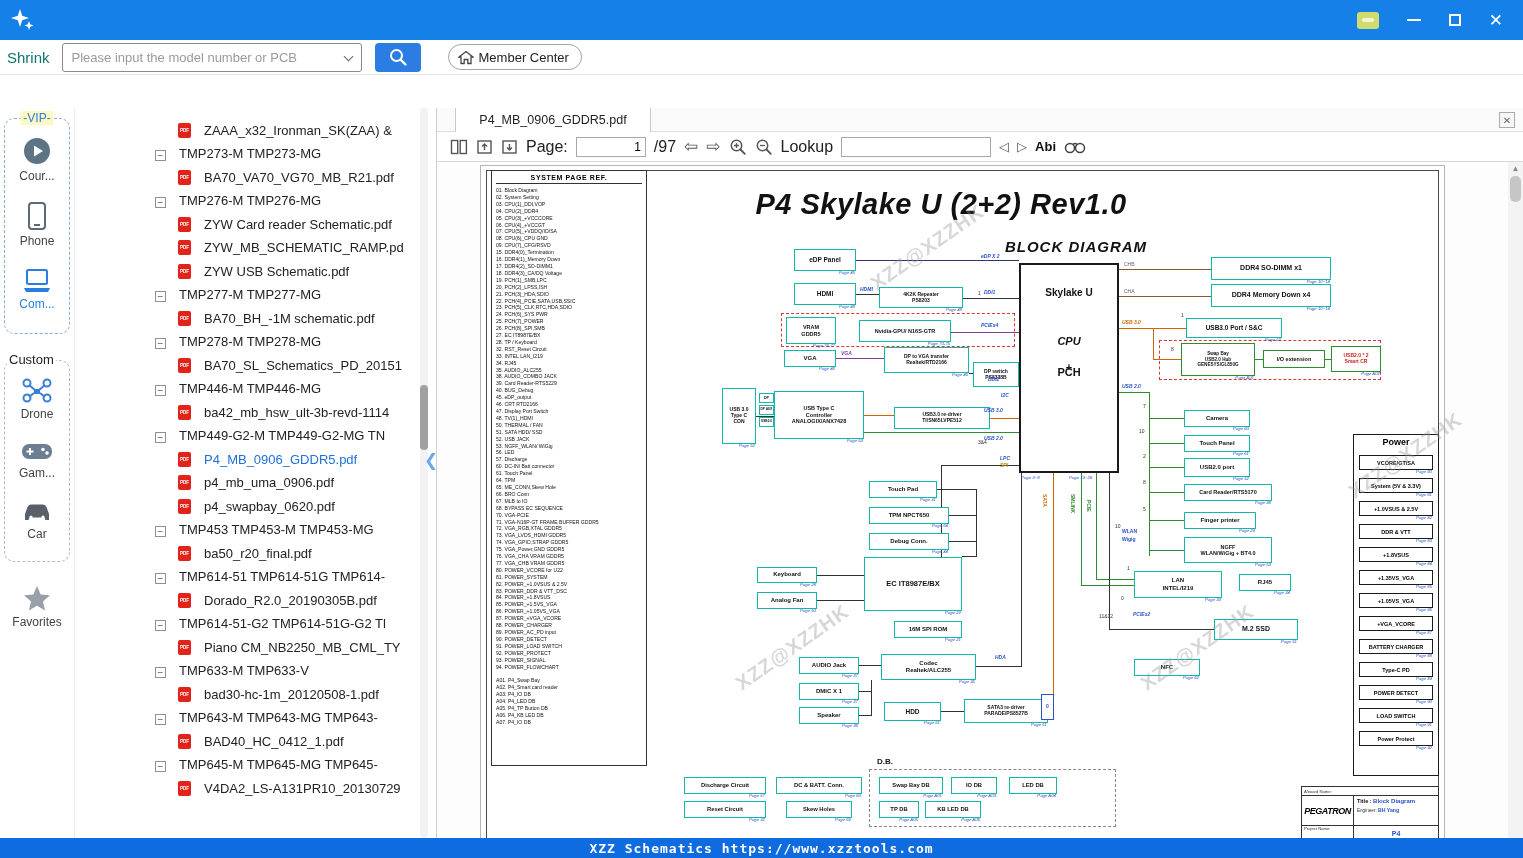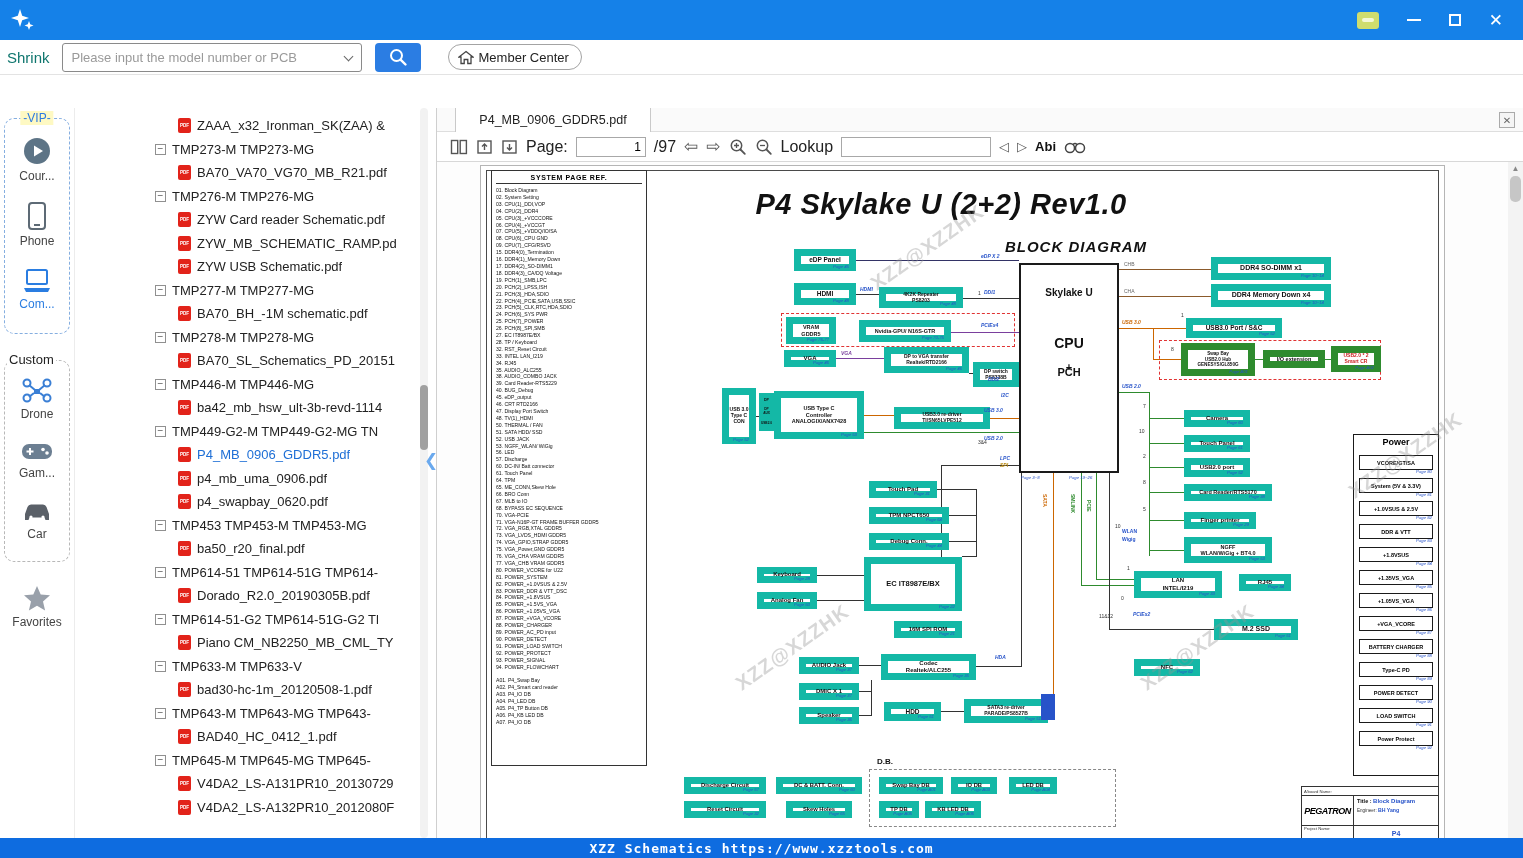--- a/index.html
+++ b/index.html
@@ -41,21 +41,21 @@
   .custombox { margin:26px 4px 0; border:1.5px dashed #b8b8b8; border-radius:10px; padding:15px 0 2px; position:relative; }
   .customtitle { position:absolute; top:-9px; left:2px; background:#fff; color:#222; font-size:13px; padding:0 2px; }
   .sideitem { display:flex; flex-direction:column; align-items:center; margin-bottom:18px; cursor:pointer; }
   .sideitem .lbl { font-size:12px; color:#444; margin-top:3px; }
   .sideitem .lbl.blue { color:#2a7de1; }
   .fav { margin-top:22px; }
 
   
   .treepanel { width:362px; position:relative; border-right:1px solid #cfcfcf; overflow:hidden; background:#fff; }
   .tree { position:absolute; inset:0; padding-top:6px; overflow:hidden; }
-  .tree-row { display:flex; align-items:center; height:23.5px; white-space:nowrap; cursor:pointer; }
+  .tree-row { display:flex; align-items:flex-end; height:23.5px; white-space:nowrap; cursor:pointer;gap:7px; }
   .tree-row.grp { padding-left:80px; }
   .tree-row.leaf { padding-left:103px; }
   .grp-ic { display:inline-flex; align-items:center; justify-content:center; width:11px; height:11px; border:1px solid #909090; color:#555; font-size:10px; line-height:1; margin-right:6px; background:#fff; flex:none; }
   .pdf-ic { display:inline-flex; align-items:center; justify-content:center; width:13px; height:15px; background:#e2231a; border-radius:2px; color:#fff; font-size:4.6px; font-weight:bold; margin-right:6px; flex:none; }
   .tree-lb { font-size:13px; color:#222; overflow:hidden; }
   .tree-row.sel .tree-lb { color:#1e6fd6; }
   .tree-scroll { position:absolute; right:8px; top:0; bottom:0; width:8px; background:#f2f2f2; border-radius:4px; }
   .tree-thumb { position:absolute; width:8px; height:65px; top:277px; background:#a0a0a0; border-radius:4px; cursor:pointer; }
   .collapse-chevron { position:absolute; left:424px; top:342px; color:#6aa9ee; font-size:17px; z-index:20; cursor:pointer; }
 
@@ -81,33 +81,33 @@
   .page { position:absolute; left:43px; top:3px; width:965px; height:810px; background:#fff; border:1px solid #b5b5b5; }
   .frame { position:absolute; left:5px; top:4px; width:953px; height:802px; border:1px solid #4a4a4a; }
   .pdftitle { position:absolute; left:160px; top:22px; width:600px; text-align:center; font-size:29px; font-weight:bold; font-style:italic; color:#111; letter-spacing:0.5px; white-space:nowrap; }
   .pdfsubtitle { position:absolute; left:505px; top:72px; width:180px; text-align:center; font-size:15px; font-weight:bold; font-style:italic; color:#111; letter-spacing:1px; }
   .sysref { position:absolute; left:10px; top:4px; width:156px; height:596px; border:1px solid #333; background:#fff; padding:3px 4px; z-index:3; }
   .sr-title { font-size:7px; font-weight:bold; letter-spacing:0.6px; text-align:center; border-bottom:1px solid #333; padding-bottom:2px; margin-bottom:3px; }
   .sritem { font-size:5.1px; line-height:6.9px; white-space:nowrap; color:#111; }
   .watermark { position:absolute; color:rgba(150,150,150,0.38); font-size:20px; font-weight:bold; transform:rotate(-35deg); letter-spacing:1px; z-index:6; pointer-events:none; white-space:nowrap; }
 
   .wire { position:absolute; z-index:1; }
-  .blk { position:absolute; border:7px solid #14b8a6; background:#fff; display:flex; align-items:center; justify-content:center; text-align:center; font-weight:bold; color:#111; white-space:pre-line; line-height:1.18; z-index:3; }
+  .blk { position:absolute; border:1px solid #14b8a6; background:#fff; display:flex; align-items:center; justify-content:center; text-align:center; font-weight:bold; color:#111; white-space:pre-line; line-height:1.18; z-index:3; }
   .blk .pref, .prail .pref { position:absolute; right:0; top:100%; font-size:4.3px; color:#2753c9; font-weight:normal; font-style:italic; white-space:nowrap; }
   .blk.dashred { border:1px dashed #e03333; background:transparent; z-index:2; }
   .blk.dashgray { border:1px dashed #888; background:transparent; z-index:1; }
   .blk.green { border-color:#2e8b2e; }
   .blk.redtext { color:#cc2222; }
   .blk.blueb { border-color:#2753c9; color:#2753c9; }
   .slabel { position:absolute; z-index:4; white-space:nowrap; line-height:1; }
 
   .cpublock { position:absolute; left:538px; top:97px; width:100px; height:210px; border:2px solid #1a1a1a; background:#fff; z-index:3; }
   .cpublock span { position:absolute; left:0; width:100%; text-align:center; font-weight:bold; color:#111; }
   .cpu-chip { top:22px; font-size:10px; }
-  .cpu-l1 { top:70px; font-size:14px; }
+  .cpu-l1 { top:70px; font-size:11px;font-style:italic; }
   .cpu-l2 { top:96px; font-size:11px; }
   .cpu-l3 { top:101px; font-size:11px; }
 
   .powerbox { position:absolute; left:872px; top:268px; width:86px; height:342px; border:1.5px solid #1a1a1a; background:#fff; z-index:3; }
   .ptitle { font-size:9px; font-weight:bold; text-align:center; margin-top:2px; }
   .prail { position:relative; margin:8px auto 0; width:74px; height:15px; border:1px solid #1a1a1a; font-size:5.5px; font-weight:bold; display:flex; align-items:center; justify-content:center; text-align:center; }
 
   .tblock { position:absolute; left:820px; top:620px; width:138px; height:55px; border:1px solid #333; background:#fff; z-index:5; }
   .tb-top { height:9px; border-bottom:1px solid #333; font-size:4.2px; color:#333; padding-left:2px; line-height:9px; }
   .tb-main { display:flex; height:30px; border-bottom:1px solid #333; }
@@ -347,24 +347,20 @@
             <span class="pdf-ic">PDF</span>
             <span class="tree-lb">BAD40_HC_0412_1.pdf</span>
           </div>
           <div class="tree-row grp">
             <span class="grp-ic">−</span>
             <span class="tree-lb">TMP645-M TMP645-MG TMP645-</span>
           </div>
           <div class="tree-row leaf">
             <span class="pdf-ic">PDF</span>
             <span class="tree-lb">V4DA2_LS-A131PR10_20130729</span>
-          </div>
-          <div class="tree-row leaf">
-            <span class="pdf-ic">PDF</span>
-            <span class="tree-lb">V4DA2_LS-A132PR10_2012080F</span>
           </div>
         </div>
       <div class="tree-scroll">
         <div class="tree-thumb"></div>
       </div>
     </div>
 
     <span class="collapse-chevron">❮</span>
 
     <div class="viewer">

